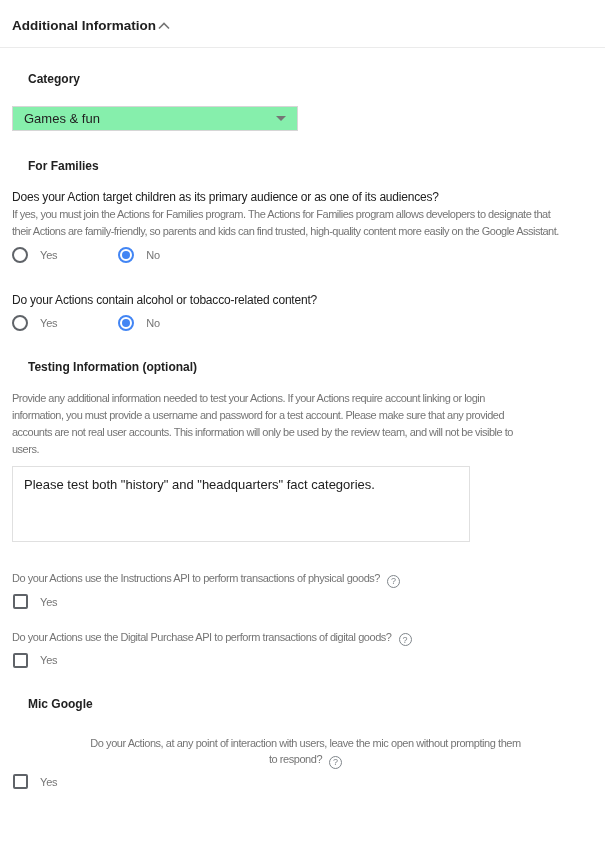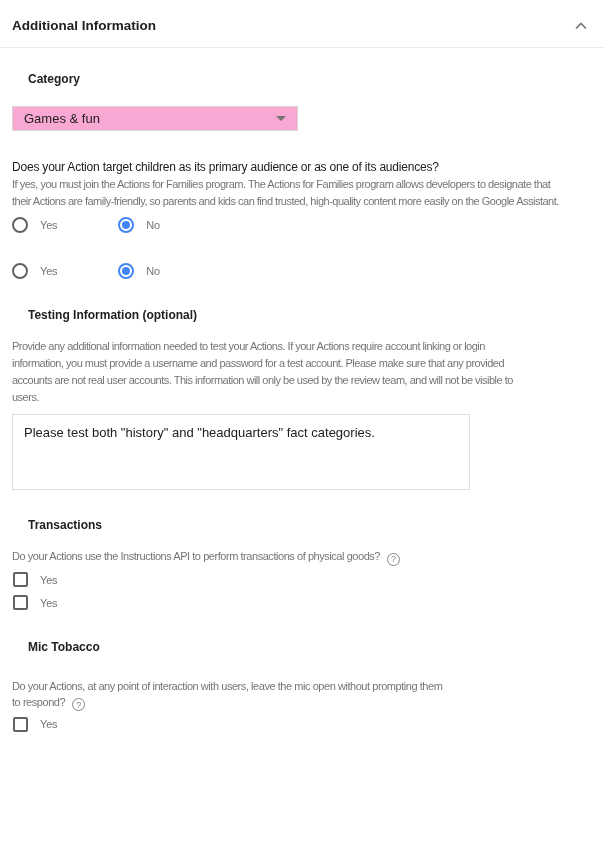--- a/index.html
+++ b/index.html
@@ -5,41 +5,41 @@
   * { box-sizing: border-box; }
   html, body { margin: 0; padding: 0; }
   body {
     width: 605px; height: 841px;
     background: #ffffff;
     font-family: "Liberation Sans", sans-serif;
     color: #212121;
     overflow: hidden;
   }
   .panel-header {
-    display: flex; justify-content: space-between; align-items: center;
+    display: flex; align-items: center;
     padding: 12px 16px 8px 12px;
     border-bottom: 1px solid #ebebeb;
     height: 48px;
   }
   .panel-title { font-size: 13.5px; font-weight: bold; margin: 0; color: #212121; }
   .chevron-btn { display: inline-flex; align-items: center; cursor: pointer; padding: 2px; }
   .content { padding: 0 6px 0 12px; }
 
   .field-label, .section-heading {
     font-size: 12px; font-weight: bold; color: #212121; margin: 16px; line-height: 14px;
   }
   .category-label { margin-top: 24px; }
   .select-box {
     margin-top: 20px;
     width: 286px; height: 25px;
     border: 1px solid #d6d6d6;
     display: flex; align-items: center; justify-content: space-between;
     padding: 0 11px;
     cursor: pointer;
-    background: #f9a8d4;
+    background: #86efac;
   }
   .select-value { font-size: 13px; color: #212121; }
   .caret-down {
     width: 0; height: 0;
     border-left: 5px solid transparent; border-right: 5px solid transparent;
     border-top: 5px solid #757575;
   }
   .helper {
     color: #757575; font-size: 11px; line-height: 17px;
     letter-spacing: -0.5px;
@@ -110,40 +110,42 @@
 
   <div>
     <div class="field-label category-label">Category</div>
     <div class="select-box">
       <span class="select-value">Games &amp; fun</span>
       <span class="caret-down"></span>
     </div>
   </div>
 
   <section>
+    <h2 class="section-heading">For Families</h2>
     <p class="question">Does your Action target children as its primary audience or as one of its audiences?</p>
     <p class="helper multi">If yes, you must join the Actions for Families program. The Actions for Families program allows developers to designate that
 their Actions are family-friendly, so parents and kids can find trusted, high-quality content more easily on the Google Assistant.</p>
     <div class="radio-row">
       <label class="radio-item">
         <span class="radio">
             <span class="dot"></span>
           </span>
         <span class="ctl-label radio-label">Yes</span>
       </label>
       <label class="radio-item">
         <span class="radio selected">
             <span class="dot"></span>
           </span>
         <span class="ctl-label radio-label">No</span>
       </label>
     </div>
   </section>
 
   <section>
+    <p class="question">Do your Actions contain alcohol or tobacco-related content?</p>
     <div class="radio-row">
       <label class="radio-item">
         <span class="radio">
             <span class="dot"></span>
           </span>
         <span class="ctl-label radio-label">Yes</span>
       </label>
       <label class="radio-item">
         <span class="radio selected">
             <span class="dot"></span>
@@ -156,35 +158,35 @@
   <section>
     <h2 class="section-heading">Testing Information (optional)</h2>
     <p class="helper multi" style="margin-top:10px;">Provide any additional information needed to test your Actions. If your Actions require account linking or login
 information, you must provide a username and password for a test account. Please make sure that any provided
 accounts are not real user accounts. This information will only be used by the review team, and will not be visible to
 users.</p>
     <textarea class="textarea-input" style="">Please test both "history" and "headquarters" fact categories.</textarea>
   </section>
 
   <section>
-    <h2 class="section-heading">Transactions</h2>
     <p class="question-gray"><span>Do your Actions use the Instructions API to perform transactions of physical goods?</span><span class="help-icon">?</span></p>
     <label class="checkbox-row">
       <span class="checkbox"></span>
       <span class="ctl-label">Yes</span>
     </label>
+    <p class="question-gray q-gap"><span>Do your Actions use the Digital Purchase API to perform transactions of digital goods?</span><span class="help-icon">?</span></p>
     <label class="checkbox-row">
       <span class="checkbox"></span>
       <span class="ctl-label">Yes</span>
     </label>
   </section>
 
   <section>
-    <h2 class="section-heading">Mic Tobacco</h2>
-    <p class="question-gray" style="margin-top:24px;"><span>Do your Actions, at any point of interaction with users, leave the mic open without prompting them
+    <h2 class="section-heading">Mic Google</h2>
+    <p class="question-gray" style="margin-top:24px;text-align:center;"><span>Do your Actions, at any point of interaction with users, leave the mic open without prompting them
 to respond?</span><span class="help-icon">?</span></p>
     <label class="checkbox-row" style="margin-top:4px;">
       <span class="checkbox"></span>
       <span class="ctl-label">Yes</span>
     </label>
   </section>
 
 </div>
 
 </body></html>

